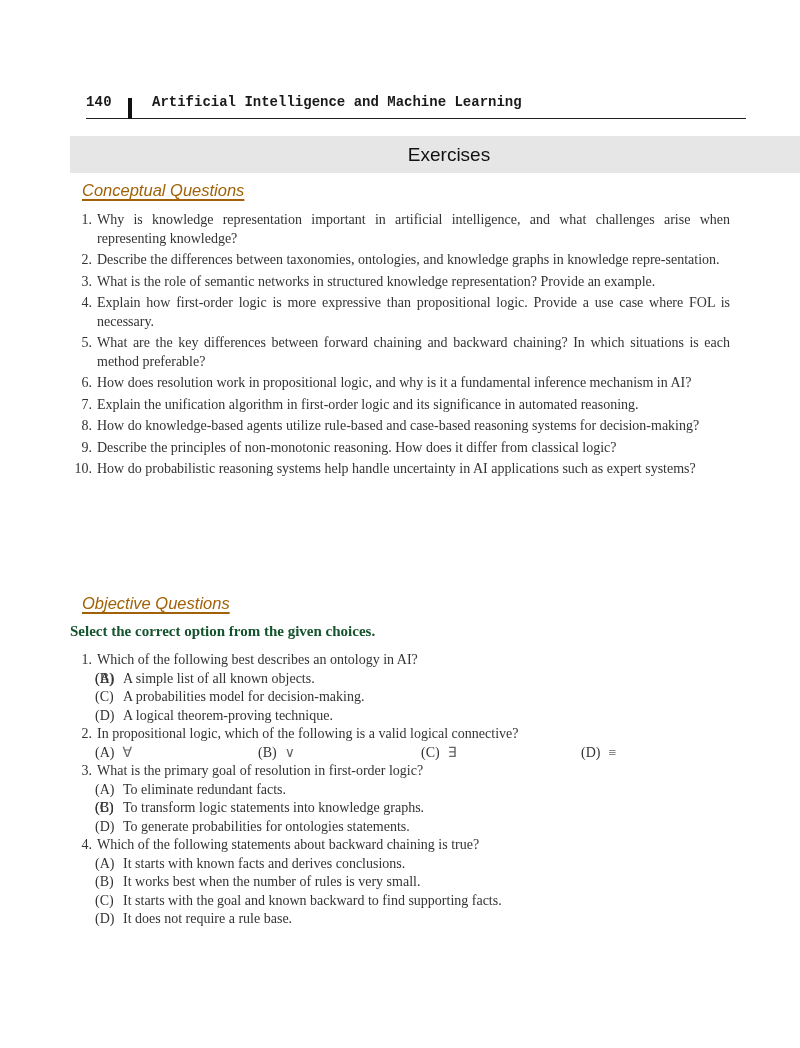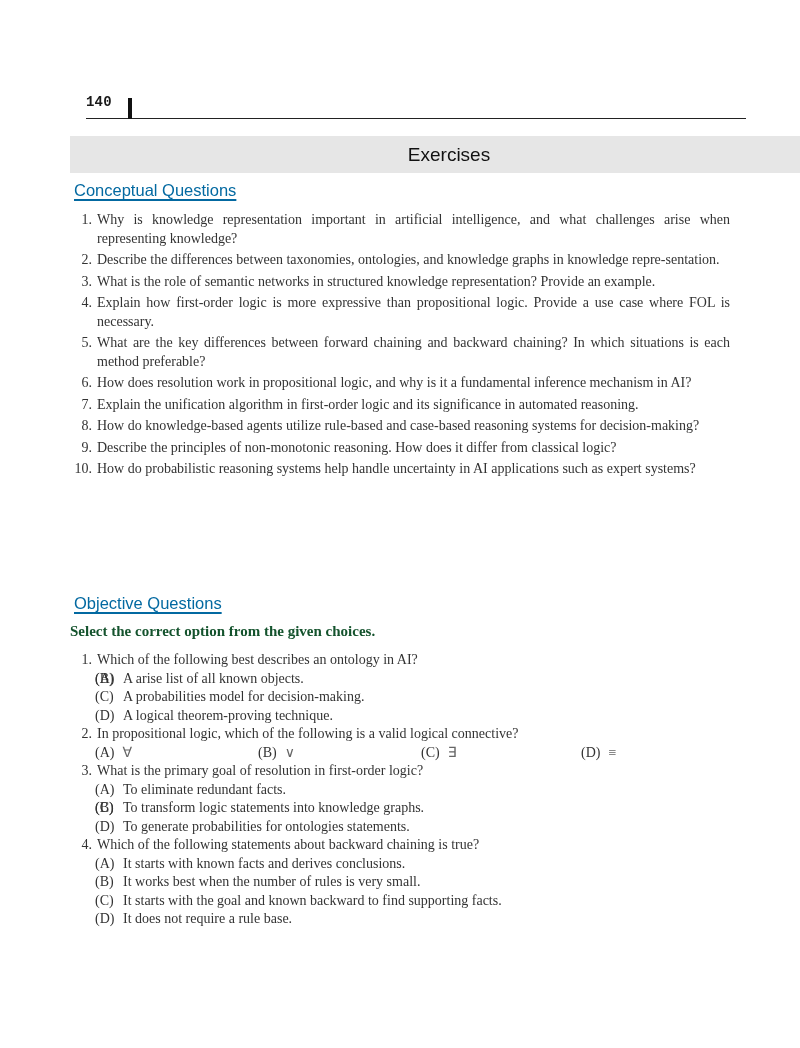--- a/index.html
+++ b/index.html
@@ -62,27 +62,28 @@
       background: #e6e6e6;
       text-align: center;
       font-family: "Liberation Sans", sans-serif;
       font-size: 19px;
       line-height: 37px;
       color: #111;
     }
     
     .section-heading {
       position: absolute;
-      left: 4px;
+      left: 12px;
       font-family: "Liberation Sans", sans-serif;
       font-size: 16.5px;
       text-decoration: underline;
       text-decoration-thickness: 1.5px;
       text-underline-offset: 3px;
-      color: #0369a1;
+      color: #a16207;
+      font-style: italic;
     }
     
     .qlist {
       position: absolute;
       left: 0;
       width: 660px;
       font-family: "Liberation Serif", serif;
       font-size: 14px;
       line-height: 18.5px;
       color: #333;
@@ -147,20 +148,21 @@
     .sym { color: #666; }
   </style>
 </head>
 <body>
 
 <div class="page">
 
   <div class="running-header">
     <span class="page-num">140</span>
     <span class="bar"></span>
+    <span class="book-title">Artificial Intelligence and Machine Learning</span>
   </div>
 
   <div class="exercises-band">
     <span>Exercises</span>
   </div>
 
   <div class="section-heading" style="top:181px;">Conceptual Questions</div>
 
   <div class="qlist" style="top:211px;">
     <div class="q"><span class="num">1.</span><span>Why is knowledge representation important in artificial intelligence, and what challenges arise when representing knowledge?</span></div>
@@ -176,21 +178,21 @@
   </div>
 
   <div class="section-heading" style="top:594px;">Objective Questions</div>
   <div class="instruction" style="top:623px;">Select the correct option from the given choices.</div>
 
   <div class="mcq" style="top:651px;">
 
     <div class="mcq-item">
       <div class="mcq-stem"><span class="num">1.</span><span>Which of the following best describes an ontology in AI?</span></div>
       <div class="opt"><span class="letter">(A)</span></div>
-      <div class="opt"><span class="letter">(B)</span><span>A arise list of all known objects.</span></div>
+      <div class="opt"><span class="letter">(B)</span><span>A simple list of all known objects.</span></div>
       <div class="opt"><span class="letter">(C)</span><span>A probabilities model for decision-making.</span></div>
       <div class="opt"><span class="letter">(D)</span><span>A logical theorem-proving technique.</span></div>
     </div>
 
     <div class="mcq-item">
       <div class="mcq-stem"><span class="num">2.</span><span>In propositional logic, which of the following is a valid logical connective?</span></div>
       <div class="opt-row">
         <span class="opt-inline" style="left:25px;"><span class="letter">(A)</span><span class="sym">∀</span></span>
         <span class="opt-inline" style="left:188px;"><span class="letter">(B)</span><span class="sym">∨</span></span>
         <span class="opt-inline" style="left:351px;"><span class="letter">(C)</span><span class="sym">∃</span></span>

